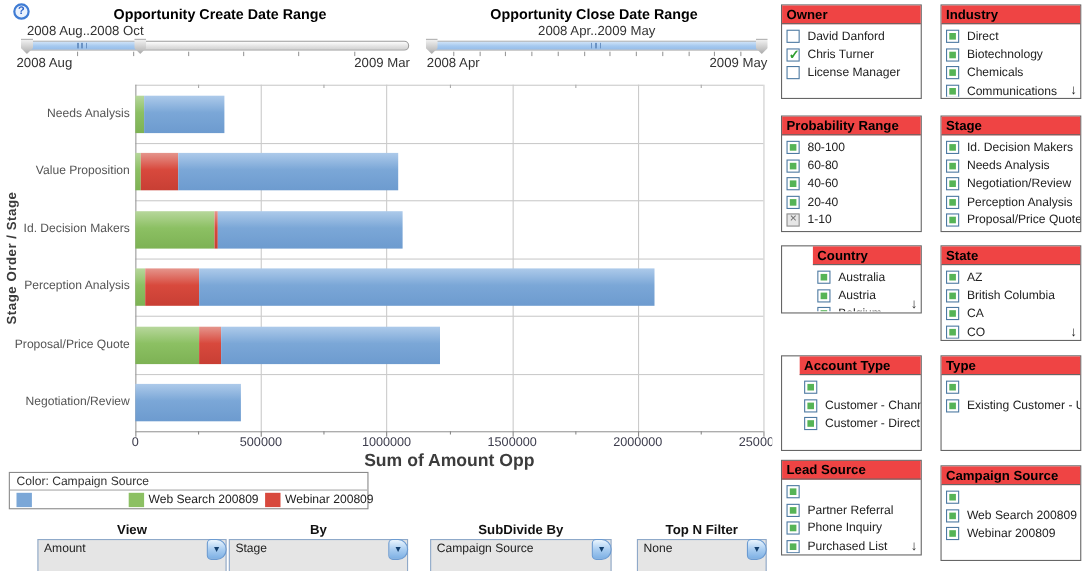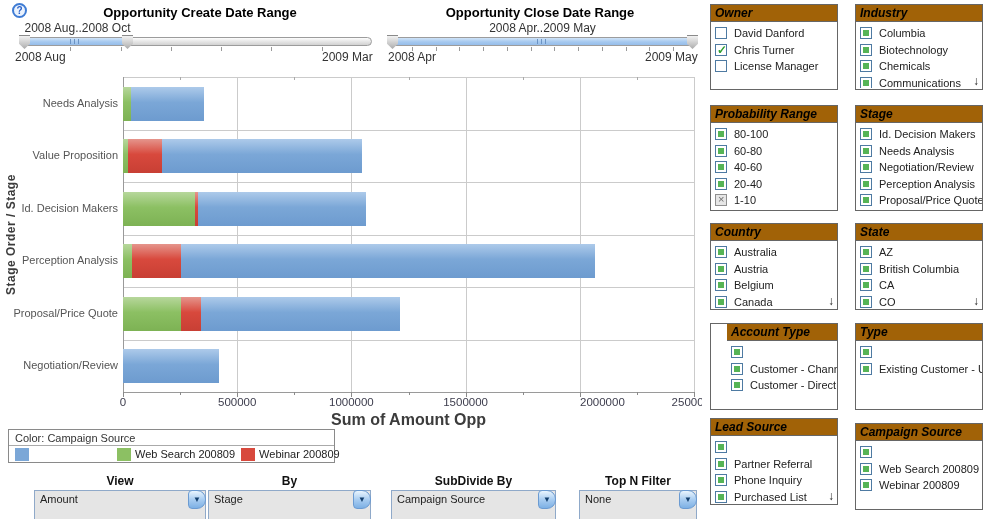--- a/index.html
+++ b/index.html
@@ -60,22 +60,22 @@
   .ctl-label { text-align:center; font-size:12px; font-weight:bold; color:#111; height:15px; }
   .ctl-select { position:relative; height:32px; border:1px solid #8fa9c9; background:#e5e5e5; margin-top:1px; }
   .ctl-value { position:absolute; left:5px; top:2px; font-size:11px; color:#222; white-space:nowrap; }
   .ctl-arrow-btn { position:absolute; right:-1px; top:-1px; width:18px; height:19px;
            border:1px solid #6b9bd2; border-radius:4px 9px 9px 4px;
            background:linear-gradient(to bottom,#eaf5fe,#a9cdf1 50%,#7db0e4);
            color:#14406e; font-size:8px; text-align:center; line-height:17px; }
 
   
   .panel { position:absolute; width:128px; border:1px solid #666; background:#fff; }
-  .panel-header { height:17px; background:#a16207; border-bottom:1px solid #666;
-           font-size:12px; font-weight:bold; color:#000; padding:1px 0 0 4px; white-space:nowrap; overflow:hidden;font-style:italic; }
+  .panel-header { height:17px; background:#ef4444; border-bottom:1px solid #666;
+           font-size:12px; font-weight:bold; color:#000; padding:1px 0 0 4px; white-space:nowrap; overflow:hidden; }
   .panel-body { position:relative; width:100%; height:calc(100% - 18px); overflow:hidden; }
   .p-item { display:flex; align-items:center; height:16.5px; padding-left:4px; white-space:nowrap; }
   .p-item:first-child { margin-top:3px; }
   .p-item .lbl { margin-left:7px; font-size:11px; color:#222; }
   .cb { position:relative; width:12px; height:12px; border:1px solid #4e7aa2; background:#fff; flex:none; }
   .cb.selected::after { content:""; position:absolute; left:2px; top:2px; right:2px; bottom:2px; background:#56b456; }
   .cb.checked::after { content:"\2713"; position:absolute; left:1px; top:-2px; color:#2e9e2e; font-size:12px; font-weight:bold; }
   .cb.excluded { background:#e6e6e6; border-color:#8f8f8f; }
   .cb.excluded::after { content:"\00d7"; position:absolute; left:2px; top:-2px; color:#707070; font-size:11px; }
   .scroll-arrow { position:absolute; right:3px; bottom:0; font-size:12px; color:#222; }
@@ -163,21 +163,21 @@
         <div class="cat-label" style="top: 201.5px;">Id. Decision Makers</div>
         <div class="cat-label" style="top: 254px;">Perception Analysis</div>
         <div class="cat-label" style="top: 306.5px;">Proposal/Price Quote</div>
         <div class="cat-label" style="top: 359px;">Negotiation/Review</div>
       </div>
     <div id="x-labels">
         <div class="x-label" style="left: 78px;">0</div>
         <div class="x-label" style="left: 192.2px;">500000</div>
         <div class="x-label" style="left: 306.4px;">1000000</div>
         <div class="x-label" style="left: 420.6px;">1500000</div>
-        <div class="x-label" style="left: 534.8px; text-align: right;">2000000</div>
+        <div class="x-label" style="left: 534.8px;">2000000</div>
         <div class="x-label" style="left: 649px;">2500000</div>
       </div>
     <div id="x-title">Sum of Amount Opp</div>
 
     <div id="legend">
       <div class="lg-title">Color: Campaign Source</div>
       <div class="lg-entries">
         <span class="lg-swatch" id="sw0" style="margin-left: 6px; background: rgb(123, 167, 215);"></span>
         <span class="lg-swatch" id="sw1" style="margin-left: 88px; background: rgb(140, 192, 99);"></span>
         <span class="lg-label">Web Search 200809</span>
@@ -270,21 +270,21 @@
           <div class="p-item">
             <div class="cb selected"></div>
             <div class="lbl">20-40</div>
           </div>
           <div class="p-item">
             <div class="cb excluded"></div>
             <div class="lbl">1-10</div>
           </div>
         </div>
       </div>
-      <div class="panel" style="left: 8px; top: 223px; height: 87px;">
+      <div class="panel" style="left: 8px; top: 223px; height: 62px; padding-left: 28px;">
         <div class="panel-header">Country</div>
         <div class="panel-body">
           <div class="p-item">
             <div class="cb selected"></div>
             <div class="lbl">Australia</div>
           </div>
           <div class="p-item">
             <div class="cb selected"></div>
             <div class="lbl">Austria</div>
           </div>
@@ -336,21 +336,21 @@
             <div class="lbl">Purchased List</div>
           </div>
           <div class="scroll-arrow">↓</div>
         </div>
       </div>
       <div class="panel" style="left: 153px; top: 4px; height: 86px;">
         <div class="panel-header">Industry</div>
         <div class="panel-body">
           <div class="p-item">
             <div class="cb selected"></div>
-            <div class="lbl">Columbia</div>
+            <div class="lbl">Direct</div>
           </div>
           <div class="p-item">
             <div class="cb selected"></div>
             <div class="lbl">Biotechnology</div>
           </div>
           <div class="p-item">
             <div class="cb selected"></div>
             <div class="lbl">Chemicals</div>
           </div>
           <div class="p-item">

